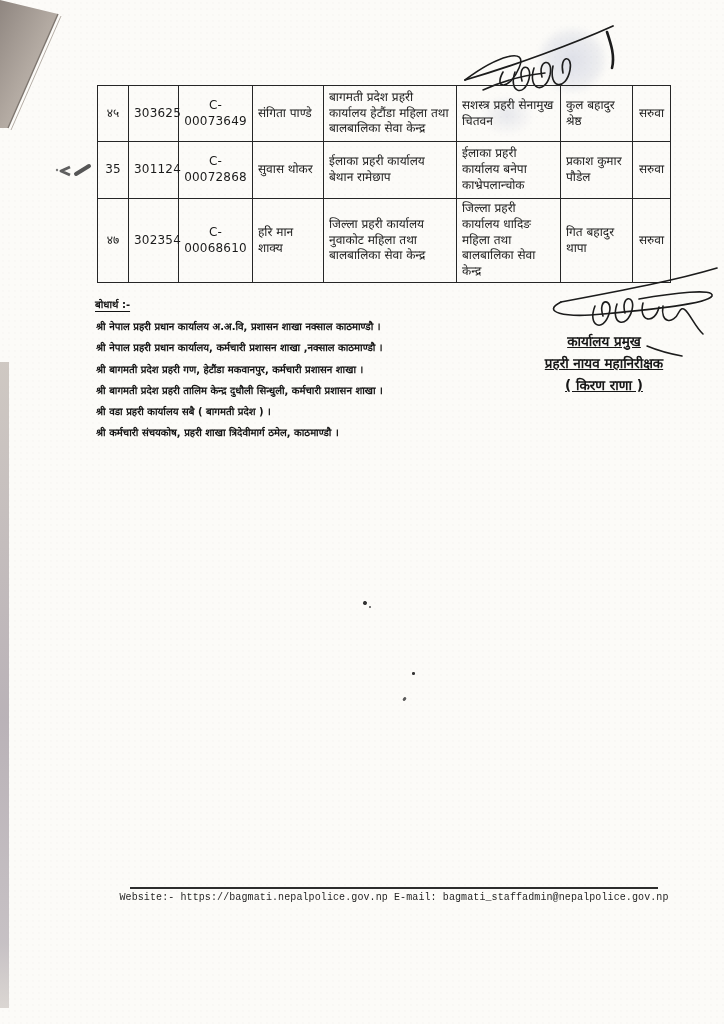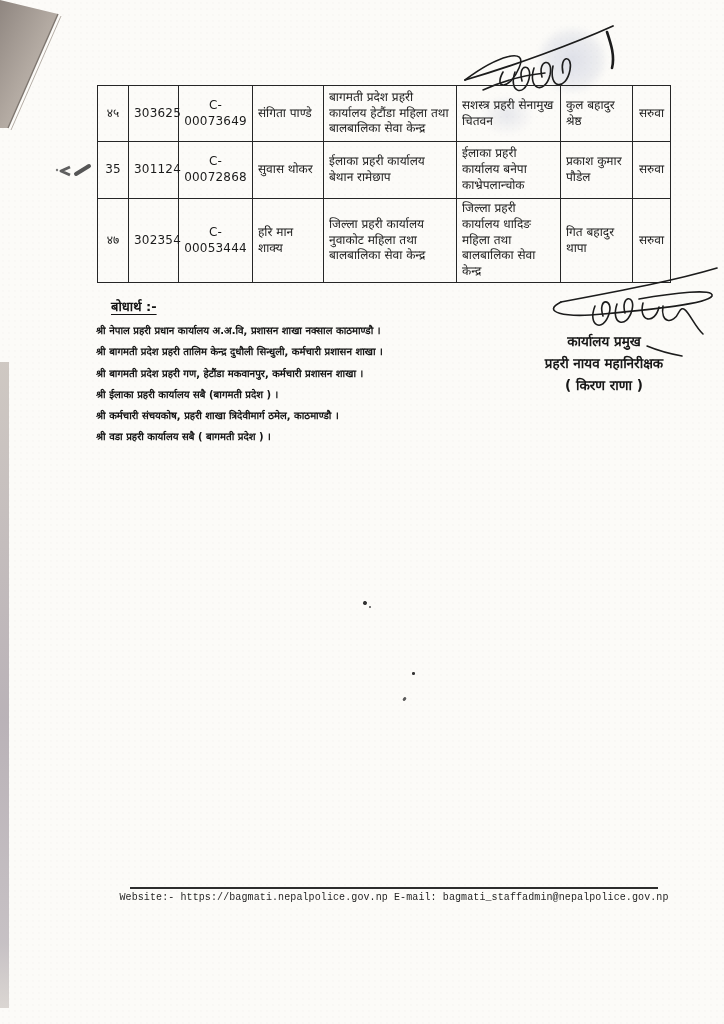--- a/index.html
+++ b/index.html
@@ -56,32 +56,32 @@
 
   
   .sig-svg{position:absolute;overflow:visible;}
   .sig-stroke{fill:none;stroke:#1c1c1c;stroke-linecap:round;stroke-linejoin:round;}
 
   .margin-mark{position:absolute;left:50px;top:158px;}
 
   
   .bodartha{position:absolute;left:95px;top:297px;color:#131313;}
   .bodartha-heading{
-    font-size:13px;font-weight:700;text-decoration:underline;
-    text-underline-offset:3px;margin:0 0 5px 16px;
+    font-size:10px;font-weight:700;text-decoration:underline;
+    text-underline-offset:3px;margin:0 0 5px 0;
   }
   .bodartha-item{
     margin-left:1px;font-size:10px;font-weight:700;
     line-height:21.3px;white-space:nowrap;
   }
 
   
   .sig-block{
     position:absolute;left:528px;top:330px;width:152px;
-    text-align:center;color:#161616;
+    text-align:center;color:#161616;text-decoration:underline;
   }
   .sig-line{font-size:13.5px;font-weight:700;line-height:22px;white-space:nowrap;}
 
   .tail-svg{position:absolute;left:645px;top:342px;}
 
   
   .footer-rule{position:absolute;left:130px;top:887px;width:528px;height:2px;background:#2d2d2d;}
   .footer-text{
     position:absolute;left:118px;top:892px;width:552px;
     text-align:center;
@@ -156,38 +156,38 @@
       <td class="c-center c-num">C-00072868</td>
       <td>सुवास थोकर</td>
       <td>ईलाका प्रहरी कार्यालय बेथान रामेछाप</td>
       <td>ईलाका प्रहरी कार्यालय बनेपा काभ्रेपलान्चोक</td>
       <td>प्रकाश कुमार पौडेल</td>
       <td class="c-remark">सरुवा</td>
     </tr>
     <tr class="r3">
       <td class="c-center">४७</td>
       <td class="c-center c-num">302354</td>
-      <td class="c-center c-num">C-00053444</td>
+      <td class="c-center c-num">C-00068610</td>
       <td>हरि मान शाक्य</td>
       <td>जिल्ला प्रहरी कार्यालय नुवाकोट महिला तथा बालबालिका सेवा केन्द्र</td>
       <td>जिल्ला प्रहरी कार्यालय धादिङ महिला तथा बालबालिका सेवा केन्द्र</td>
       <td>गित बहादुर थापा</td>
       <td class="c-remark">सरुवा</td>
     </tr>
   </tbody>
     </table>
 
   <div class="bodartha">
     <div class="bodartha-heading">बोधार्थ :-</div>
     <div class="bodartha-item">श्री नेपाल प्रहरी प्रधान कार्यालय अ.अ.वि, प्रशासन शाखा नक्साल काठमाण्डौ ।</div>
+    <div class="bodartha-item">श्री नेपाल प्रहरी प्रधान कार्यालय, कर्मचारी प्रशासन शाखा ,नक्साल काठमाण्डौ ।</div>
+    <div class="bodartha-item">श्री बागमती प्रदेश प्रहरी गण, हेटौंडा मकवानपुर, कर्मचारी प्रशासन शाखा ।</div>
     <div class="bodartha-item">श्री बागमती प्रदेश प्रहरी तालिम केन्द्र दुधौली सिन्धुली, कर्मचारी प्रशासन शाखा ।</div>
-    <div class="bodartha-item">श्री बागमती प्रदेश प्रहरी गण, हेटौंडा मकवानपुर, कर्मचारी प्रशासन शाखा ।</div>
-    <div class="bodartha-item">श्री ईलाका प्रहरी कार्यालय सबै (बागमती प्रदेश ) ।</div>
+    <div class="bodartha-item">श्री वडा प्रहरी कार्यालय सबै ( बागमती प्रदेश ) ।</div>
     <div class="bodartha-item">श्री कर्मचारी संचयकोष, प्रहरी शाखा त्रिदेवीमार्ग ठमेल, काठमाण्डौ ।</div>
-    <div class="bodartha-item">श्री वडा प्रहरी कार्यालय सबै ( बागमती प्रदेश ) ।</div>
   </div>
 
   <svg class="sig-svg" style="left:545px;top:266px;" width="179" height="70">
     <path class="sig-stroke" stroke-width="1.7" d="M 172 2 C 132 14, 80 24, 16 36"></path>
     <path class="sig-stroke" stroke-width="1.6" d="M 16 36 C -4 46, 18 52, 58 48 C 110 43, 162 38, 167 30 C 170 22, 128 27, 94 33"></path>
     <path class="sig-stroke" stroke-width="1.6" d="M 50 40 c -8 20, 8 27, 14 8 c 5 -16, -12 -17, -6 2"></path>
     <path class="sig-stroke" stroke-width="1.6" d="M 72 38 c -7 21, 10 25, 15 6 c 4 -16, -12 -15, -7 3"></path>
     <path class="sig-stroke" stroke-width="1.6" d="M 98 37 c -5 19, 12 22, 16 4"></path>
     <path class="sig-stroke" stroke-width="1.6" d="M 118 40 c -3 17, 10 19, 16 6 c 6 -12, 13 12, 24 22"></path>
   </svg>

